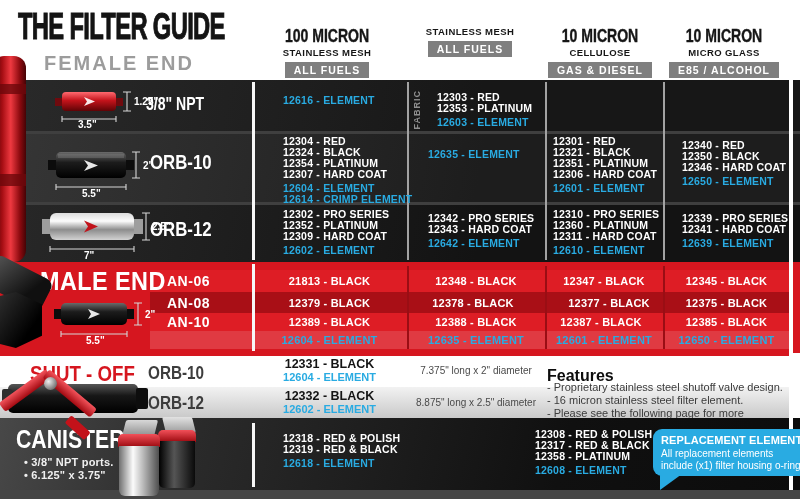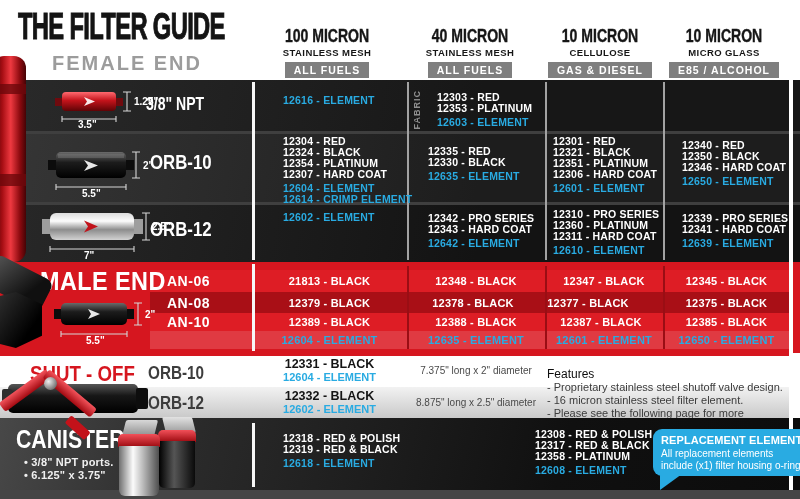--- a/index.html
+++ b/index.html
@@ -26,44 +26,43 @@
   .mstripe{position:absolute;left:150px;width:639px}
   .mlabel{position:absolute;left:17px;top:0;height:100%;display:flex;align-items:center;
           font-weight:bold;font-size:14px;color:#fff;letter-spacing:.5px}
   .mcell{position:absolute;top:0;height:100%;display:flex;align-items:center;justify-content:center;
          font-weight:bold;font-size:11px;color:#fff;letter-spacing:.2px}
   .blue{color:#29abe2}
   .so-cell{position:absolute;width:155px;text-align:center}
   .so-part{font-weight:bold;font-size:12.5px;color:#141414}
   .so-elem{font-weight:bold;font-size:11px;color:var(--blue,#29abe2)}
   .so-size{position:absolute;width:138px;text-align:center;font-size:10px;color:#4a4a4a}
-  .feat-title{font-weight:normal;font-size:12px;color:#0d0d0d}
+  .feat-title{font-weight:bold;font-size:16px;color:#0d0d0d}
   .feat-items{font-size:11px;line-height:12.8px;color:#3b3b3b}
   .bullets{font-weight:bold;font-size:11px;line-height:13px;color:#f0f0f0;letter-spacing:.2px}
   .dimtext{fill:#fff;font-weight:bold;font-family:"Liberation Sans",sans-serif}
   .dimline{stroke:#d6d6d6;stroke-width:1.1;fill:none}
   .callout{background:var(--blue,#29abe2);border-radius:9px;padding:5px 8px 5px;z-index:50}
   .callout .ct{font-weight:bold;font-size:11px;letter-spacing:.1px;color:#fff;white-space:nowrap}
   .callout .cb{font-size:10px;line-height:11.5px;color:#fff;margin-top:2px}
 </style>
 </head>
 <body>
 
 <div class="page" style="--red: #d6161f; --blue: #29abe2; --badge: #7f7f7f;">
 
   <div class="abs title cond" style="left:18px;top:6px">THE FILTER GUIDE</div>
-  <div class="abs subtitle" style="left:52px;top:52px">FEMALE END</div>
+  <div class="abs subtitle" style="left:44px;top:52px">FEMALE END</div>
 
   <div class="abs colhead" style="left:247px">
     <div><span class="micron-txt">100 MICRON</span></div>
     <div class="mat">STAINLESS MESH</div>
     <div class="badge">ALL FUELS</div>
   </div>
   <div class="abs colhead" style="left:390px">
-    <div><span class="micron-txt">40 MICRON</span></div>
     <div class="mat">STAINLESS MESH</div>
     <div class="badge">ALL FUELS</div>
   </div>
   <div class="abs colhead" style="left:520px">
     <div><span class="micron-txt">10 MICRON</span></div>
     <div class="mat">CELLULOSE</div>
     <div class="badge">GAS &amp; DIESEL</div>
   </div>
   <div class="abs colhead" style="left:644px">
     <div><span class="micron-txt">10 MICRON</span></div>
@@ -166,24 +165,20 @@
         <div>12324 - BLACK</div>
         <div>12354 - PLATINUM</div>
         <div>12307 - HARD COAT</div>
       </div>
     <div class="elems">
         <div>12604 - ELEMENT</div>
         <div>12614 - CRIMP ELEMENT</div>
       </div>
   </div>
   <div class="cell" style="left:428px;top:146px">
-    <div class="parts">
-        <div>12335 - RED</div>
-        <div>12330 - BLACK</div>
-      </div>
     <div class="elems">
         <div>12635 - ELEMENT</div>
       </div>
   </div>
   <div class="cell" style="left:553px;top:136px">
     <div class="parts">
         <div>12301 - RED</div>
         <div>12321 - BLACK</div>
         <div>12351 - PLATINUM</div>
         <div>12306 - HARD COAT</div>
@@ -197,20 +192,25 @@
         <div>12340 - RED</div>
         <div>12350 - BLACK</div>
         <div>12346 - HARD COAT</div>
       </div>
     <div class="elems">
         <div>12650 - ELEMENT</div>
       </div>
   </div>
 
   <div class="cell" style="left:283px;top:209px">
+    <div class="parts">
+        <div>12302 - PRO SERIES</div>
+        <div>12352 - PLATINUM</div>
+        <div>12309 - HARD COAT</div>
+      </div>
     <div class="elems">
         <div>12602 - ELEMENT</div>
       </div>
   </div>
   <div class="cell" style="left:428px;top:213px">
     <div class="parts">
         <div>12342 - PRO SERIES</div>
         <div>12343 - HARD COAT</div>
       </div>
     <div class="elems">
@@ -248,21 +248,21 @@
     <div class="mlabel">AN-06</div>
     <div class="mcell" style="left:102px;width:155px">21813 - BLACK</div>
     <div class="mcell" style="left:257px;width:138px">12348 - BLACK</div>
     <div class="mcell" style="left:395px;width:118px">12347 - BLACK</div>
     <div class="mcell" style="left:513px;width:127px">12345 - BLACK</div>
   </div>
   <div class="mstripe" style="top:292px;height:21px;background:#a90f16">
     <div class="mlabel">AN-08</div>
     <div class="mcell" style="left:102px;width:155px">12379 - BLACK</div>
     <div class="mcell" style="left:257px;width:132px">12378 - BLACK</div>
-    <div class="mcell" style="left:374px;width:128px">12377 - BLACK</div>
+    <div class="mcell" style="left:395px;width:128px">12377 - BLACK</div>
     <div class="mcell" style="left:513px;width:127px">12375 - BLACK</div>
   </div>
   <div class="mstripe" style="top:313px;height:18px;background:#de1d25">
     <div class="mlabel">AN-10</div>
     <div class="mcell" style="left:102px;width:155px">12389 - BLACK</div>
     <div class="mcell" style="left:257px;width:138px">12388 - BLACK</div>
     <div class="mcell" style="left:395px;width:112px">12387 - BLACK</div>
     <div class="mcell" style="left:513px;width:127px">12385 - BLACK</div>
   </div>
   <div class="mstripe" style="top:331px;height:18px;background:#e03a42">

